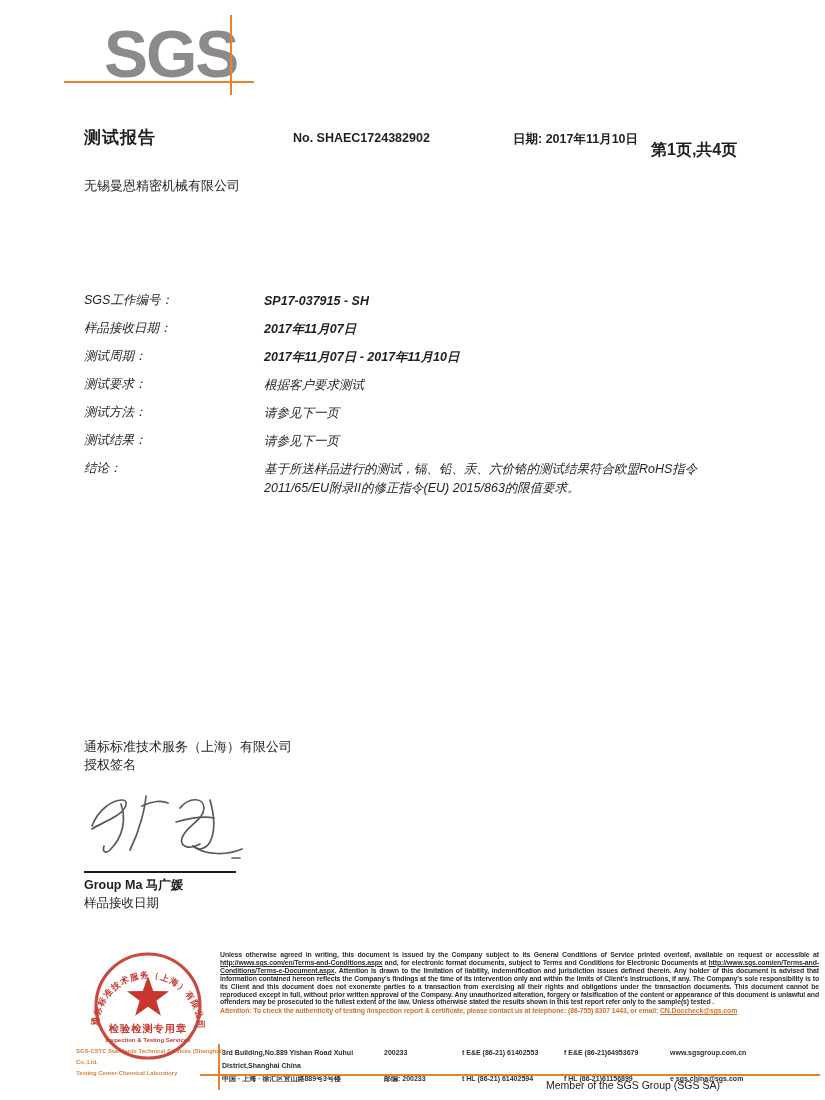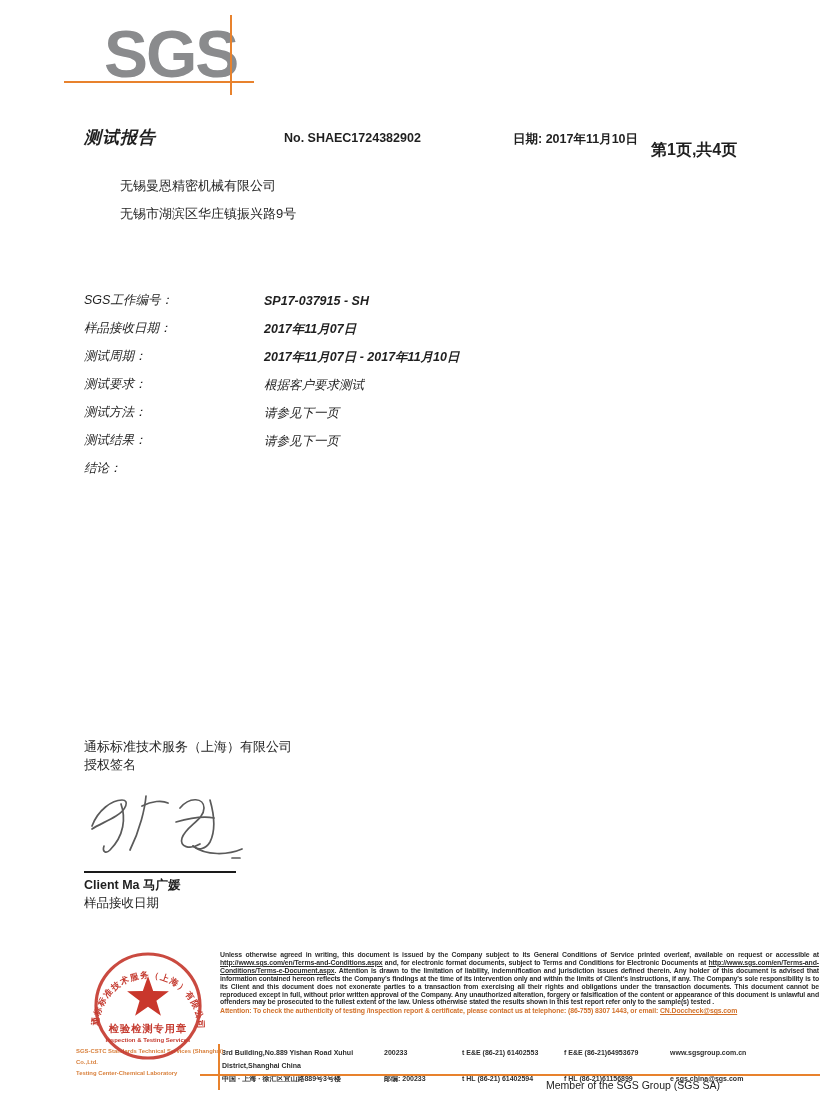--- a/index.html
+++ b/index.html
@@ -7,27 +7,27 @@
   body { font-family:"Liberation Sans", sans-serif; color:#1f1f1f; }
   .page { position:relative; width:825px; height:1100px; background:#fff; overflow:hidden; }
 
   
   .logo-text { position:absolute; left:104px; top:16px; font-size:66px; font-weight:700;
                color:#8a8b8d; letter-spacing:-2px; font-family:"Liberation Sans", sans-serif; }
   .logo-hline { position:absolute; left:64px; top:81px; width:190px; height:2px; background:#e8822d; }
   .logo-vline { position:absolute; left:230px; top:15px; width:2px; height:80px; background:#e8822d; }
 
   
-  .rpt-title   { position:absolute; left:84px;  top:126px; font-size:17px; font-weight:700; letter-spacing:1px;font-style:italic; }
-  .rpt-no     { position:absolute; left:284px; top:131px; font-size:12.5px; font-weight:700; }
+  .rpt-title   { position:absolute; left:84px;  top:126px; font-size:17px; font-weight:700; letter-spacing:1px; }
+  .rpt-no     { position:absolute; left:293px; top:131px; font-size:12.5px; font-weight:700; }
   .rpt-date   { position:absolute; left:513px; top:131px; font-size:12.5px; font-weight:600; }
   .rpt-page   { position:absolute; left:651px; top:140px; font-size:16px;   font-weight:600; }
 
   
-  .applicant { position:absolute; left:84px; top:172px; font-size:13px; line-height:28px;margin-left:36px; }
+  .applicant { position:absolute; left:84px; top:172px; font-size:13px; line-height:28px; }
 
   
   .sample-line { position:absolute; left:84px; top:267px; font-size:12.5px; }
   .info-table { position:absolute; left:84px; top:292px; width:680px;font-style:italic; }
   .info-row { display:flex; align-items:flex-start; margin-bottom:9px; min-height:17px; }
   .info-label { width:180px; flex:0 0 180px; font-size:12.5px; }
   .info-value { font-size:12.5px; width:480px; line-height:19px; }
   .bv { font-weight:700; }
 
   
@@ -63,21 +63,20 @@
   <div class="logo-hline"></div>
   <div class="logo-vline"></div>
 
   <div class="rpt-title">测试报告</div>
   <div class="rpt-no">No. SHAEC1724382902</div>
   <div class="rpt-date">日期: 2017年11月10日</div>
   <div class="rpt-page">第1页,共4页</div>
 
   <div class="applicant">
     <div>无锡曼恩精密机械有限公司</div>
-    <div>无锡市湖滨区华庄镇振兴路9号</div>
   </div>
 
 
   <div class="info-table">
     <div class="info-row">
       <div class="info-label">SGS工作编号：</div>
       <div class="info-value bv">SP17-037915 - SH</div>
     </div>
     <div class="info-row">
       <div class="info-label">样品接收日期：</div>
@@ -94,20 +93,21 @@
     <div class="info-row">
       <div class="info-label">测试方法：</div>
       <div class="info-value">请参见下一页</div>
     </div>
     <div class="info-row">
       <div class="info-label">测试结果：</div>
       <div class="info-value">请参见下一页</div>
     </div>
     <div class="info-row">
       <div class="info-label">结论：</div>
+      <div class="info-value">基于所送样品进行的测试，镉、铅、汞、六价铬的测试结果符合欧盟RoHS指令2011/65/EU附录II的修正指令(EU) 2015/863的限值要求。</div>
     </div>
   </div>
 
   <div class="sig-company">通标标准技术服务（上海）有限公司</div>
   <div class="sig-auth">授权签名</div>
 
   <svg class="sig-svg" width="175" height="85" viewBox="0 0 175 85">
     <g fill="none" stroke="#5a5a5a" stroke-width="1.7" stroke-linecap="round">
       <path d="M12,38 C18,22 32,12 42,12 C50,12 46,22 36,28 C28,33 18,37 12,41"></path>
       <path d="M41,16 C46,30 44,48 30,62 C26,66 22,64 24,58"></path>
@@ -115,21 +115,21 @@
       <path d="M62,18 C72,13 82,12 88,15"></path>
       <path d="M100,20 C110,8 124,10 124,20 C124,32 106,38 102,50 C99,59 110,62 120,56"></path>
       <path d="M96,34 C110,30 124,28 134,30"></path>
       <path d="M130,12 C134,26 136,42 130,54 C126,61 118,63 113,58"></path>
       <path d="M113,58 C126,68 148,67 162,61"></path>
       <path d="M152,70 L160,70"></path>
     </g>
   </svg>
 
   <div class="sig-rule"></div>
-  <div class="sig-name">Client Ma 马广媛</div>
+  <div class="sig-name">Group Ma 马广媛</div>
   <div class="sig-title">样品接收日期</div>
 
   <svg class="stamp-svg" width="148" height="128" viewBox="0 0 148 128">
     <defs>
       <path id="arcTop" d="M 24,82 A 50,50 0 1 1 124,82"></path>
     </defs>
     <circle cx="74" cy="60" r="52" fill="none" stroke="#c53b30" stroke-width="3.2" opacity="0.92"></circle>
     <text fill="#c53b30" font-size="8.6" font-weight="bold" letter-spacing="1.2">
       <textPath href="#arcTop" startOffset="2">通标标准技术服务（上海）有限公司</textPath>
     </text>

